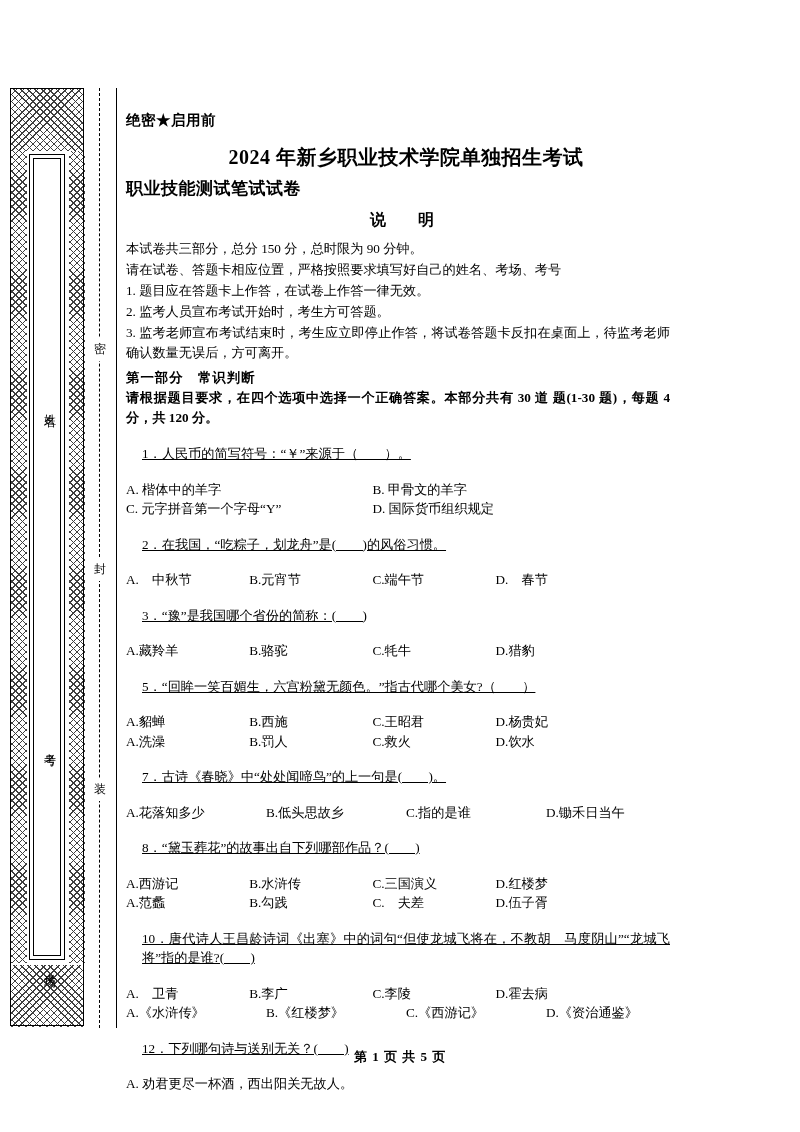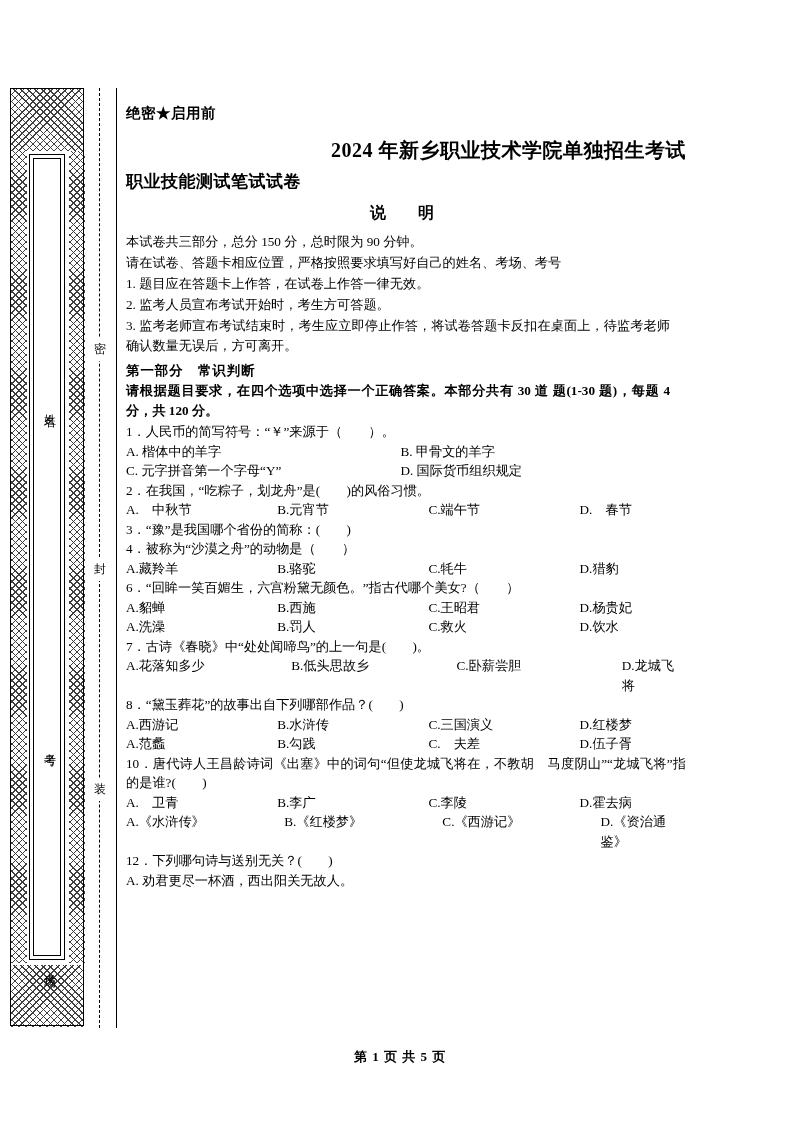--- a/index.html
+++ b/index.html
@@ -135,33 +135,33 @@
     top: 88px;
     width: 0;
     height: 940px;
     border-left: 1px solid #000;
   }
 
   
   .content {
     position: absolute;
     left: 126px;
-    top: 104px;
+    top: 111px;
     width: 560px;
   }
 
   .secret {
     font-size: 14.5px;
     font-weight: bold;
     letter-spacing: .5px;
     margin-bottom: 14px;
   }
 
   .title1 {
-    text-align: right;
+    text-align: center;
     font-size: 20px;
     font-weight: bold;
     letter-spacing: .5px;
     margin: 8px 0 6px 0;
   }
   .title2 {
     text-align: left;
     font-size: 17px;
     font-weight: bold;
     letter-spacing: .5px;
@@ -186,29 +186,29 @@
   .sec-head {
     font-size: 13.4px;
     font-weight: bold;
     margin: 6px 0 1px 0;
     letter-spacing: 1px;
   }
 
   .q {
     font-size: 13.2px;
     line-height: 19.5px;
-    margin: 0;
+    margin: 16px;
     text-align: justify;
+    text-decoration: underline;
   }
   .opts {
     font-size: 13.2px;
     line-height: 19.5px;
     margin: 0;
     display: flex;
-    gap: 28px;
   }
   .opts span { display: inline-block; }
 
   .footer {
     position: absolute;
     left: 0;
     top: 1048px;
     width: 800px;
     text-align: center;
     font-size: 13px;
@@ -273,49 +273,48 @@
     <p class="q">2．在我国，“吃粽子，划龙舟”是(　　)的风俗习惯。</p>
     <p class="opts">
       <span style="width:22%">A.　中秋节</span>
       <span style="width:22%">B.元宵节</span>
       <span style="width:22%">C.端午节</span>
       <span>D.　春节</span>
     </p>
 
     <p class="q">3．“豫”是我国哪个省份的简称：(　　)</p>
 
-    <p class="q">4．被称为“沙漠之舟”的动物是（　　）</p>
     <p class="opts">
       <span style="width:22%">A.藏羚羊</span>
       <span style="width:22%">B.骆驼</span>
       <span style="width:22%">C.牦牛</span>
       <span>D.猎豹</span>
     </p>
 
-    <p class="q">6．“回眸一笑百媚生，六宫粉黛无颜色。”指古代哪个美女?（　　）</p>
+    <p class="q">5．“回眸一笑百媚生，六宫粉黛无颜色。”指古代哪个美女?（　　）</p>
     <p class="opts">
       <span style="width:22%">A.貂蝉</span>
       <span style="width:22%">B.西施</span>
       <span style="width:22%">C.王昭君</span>
       <span>D.杨贵妃</span>
     </p>
 
     <p class="opts">
       <span style="width:22%">A.洗澡</span>
       <span style="width:22%">B.罚人</span>
       <span style="width:22%">C.救火</span>
       <span>D.饮水</span>
     </p>
 
     <p class="q">7．古诗《春晓》中“处处闻啼鸟”的上一句是(　　)。</p>
     <p class="opts">
       <span style="width:25%">A.花落知多少</span>
       <span style="width:25%">B.低头思故乡</span>
-      <span style="width:25%">C.卧薪尝胆</span>
-      <span>D.龙城飞将</span>
+      <span style="width:25%">C.指的是谁</span>
+      <span>D.锄禾日当午</span>
     </p>
 
     <p class="q">8．“黛玉葬花”的故事出自下列哪部作品？(　　)</p>
     <p class="opts">
       <span style="width:22%">A.西游记</span>
       <span style="width:22%">B.水浒传</span>
       <span style="width:22%">C.三国演义</span>
       <span>D.红楼梦</span>
     </p>
 

